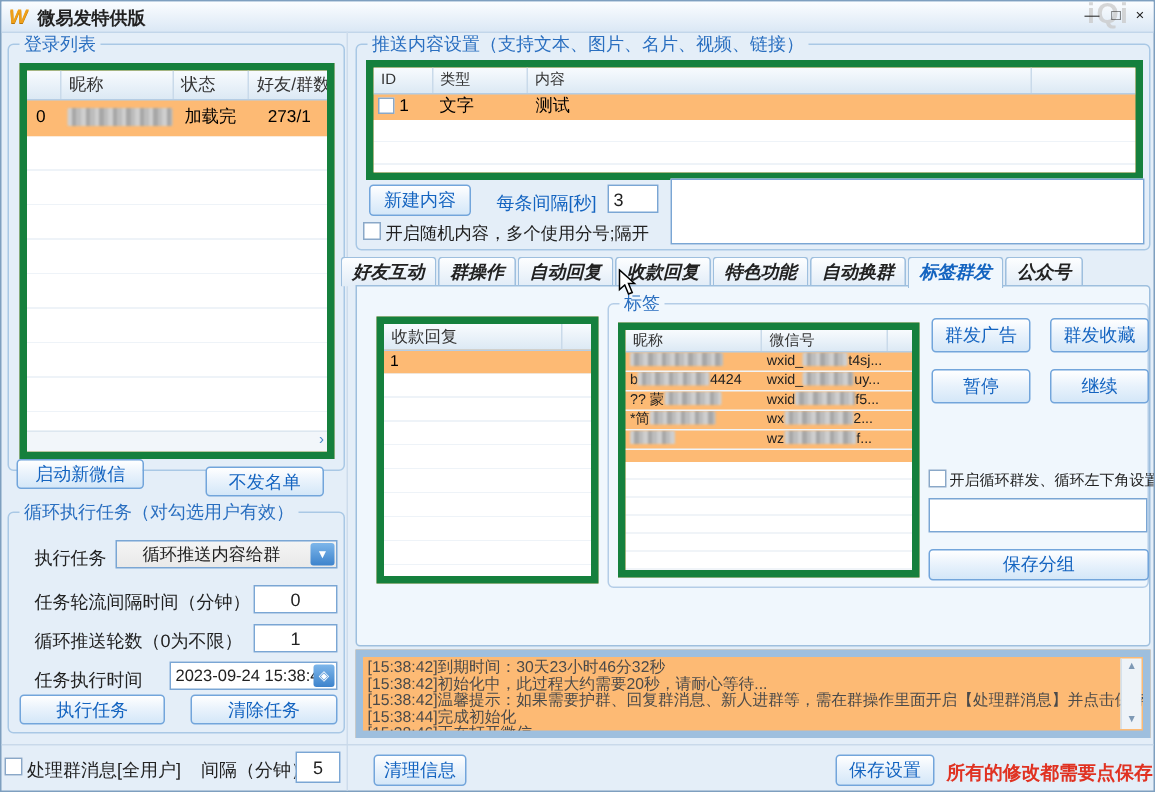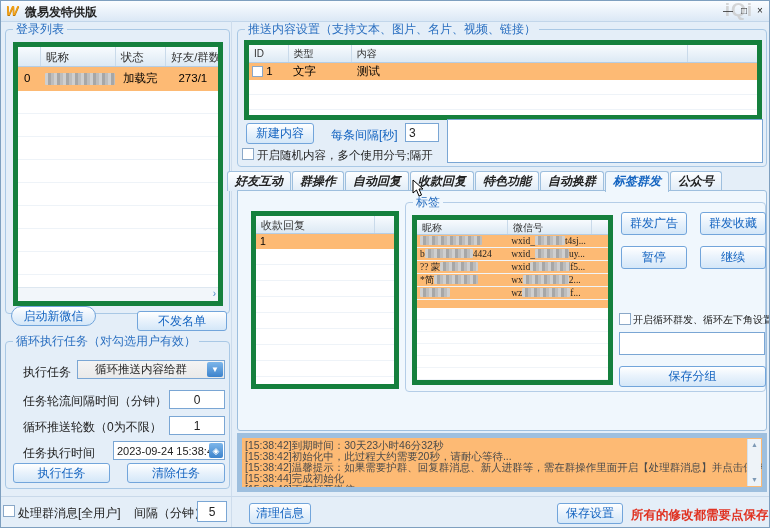--- a/index.html
+++ b/index.html
@@ -42,21 +42,21 @@
   .censor.tall{height:12px;}
   
   .tab{position:relative;display:inline-block;height:19px;line-height:19px;padding:0 7px;
        margin-right:1px;border:1px solid #9ebfde;border-bottom:none;border-radius:3px 3px 0 0;
        background:linear-gradient(#fdfeff,#e1ecf7);font-size:12px;font-weight:bold;color:#222;cursor:pointer;}
   .tab.active{background:#f0f7fd;color:#1464c0;z-index:3;height:20px;}
   
   .mrow{display:flex;height:12px;line-height:12px;font-size:9.5px;color:#222;
         border-bottom:1px solid #f0f4f8;overflow:hidden;white-space:nowrap;}
   .mrow.sel{background:linear-gradient(#5aa2e9,#2672cc);color:#fff;border-bottom-color:transparent;}
-  .mcell{padding:0 3px;box-sizing:border-box;overflow:hidden;font-family:Liberation Serif, serif;}
+  .mcell{padding:0 3px;box-sizing:border-box;overflow:hidden;}
   .log{position:absolute;font-size:10.5px;line-height:11.5px;color:#4a4a4a;white-space:nowrap;}
   .sbar{position:absolute;top:1px;bottom:1px;right:1px;width:13px;background:#eef3f8;
         border-left:1px solid #d5e1ec;}
   .sarrow{position:absolute;left:0;width:13px;height:12px;font-size:7px;color:#7e99b5;
           text-align:center;line-height:12px;cursor:pointer;}
   .combo-arrow{position:absolute;right:1px;top:1px;bottom:1px;width:16px;border-radius:2px;
        background:linear-gradient(#7db6ea,#3d83cc);color:#fff;font-size:8px;display:flex;
        align-items:center;justify-content:center;cursor:pointer;}
   .redtext{position:absolute;color:#e03222;font-size:12.5px;font-weight:bold;white-space:nowrap;}
 </style>
@@ -91,22 +91,22 @@
         <div style="width:60px;padding:0 4px;box-sizing:border-box;">加载完成</div>
         <div style="width:62px;padding:0 4px;box-sizing:border-box;text-align:center;">273/1</div>
       </div>
       <div class="gridlines" style="top:44px;background:repeating-linear-gradient(#ffffff 0 22px,#eef3f8 22px 23px);"></div>
       <div style="position:absolute;left:0;right:0;bottom:0;height:13px;background:#f2f6fa;border-top:1px solid #dde7f0;">
         <span style="position:absolute;right:2px;top:0;font-size:10px;color:#4a89c8;line-height:12px;">›</span>
       </div>
     </div>
   </div>
 
-  <div class="btn" style="left:10px;top:305px;width:85px;height:20px;border-radius:10px;">启动新微信</div>
-  <div class="btn" style="left:136px;top:310px;width:90px;height:20px;">不发名单</div>
+  <div class="btn" style="left:10px;top:305px;width:85px;height:20px;">启动新微信</div>
+  <div class="btn" style="left:136px;top:310px;width:79px;height:20px;">不发名单</div>
 
   <div class="gbox" style="left:4px;top:340px;width:225px;height:148px;">
     <span class="glabel">循环执行任务（对勾选用户有效）</span>
   </div>
 
   <span class="lbl" style="left:22px;top:363px;">执行任务</span>
   <div class="input" style="left:76px;top:359px;width:148px;height:19px;background:linear-gradient(#f4f4f4,#e9e9e9);padding-left:17px;">
     <span style="font-size:11.5px;">循环推送内容给群</span>
     <span class="combo-arrow">▼</span>
   </div>

